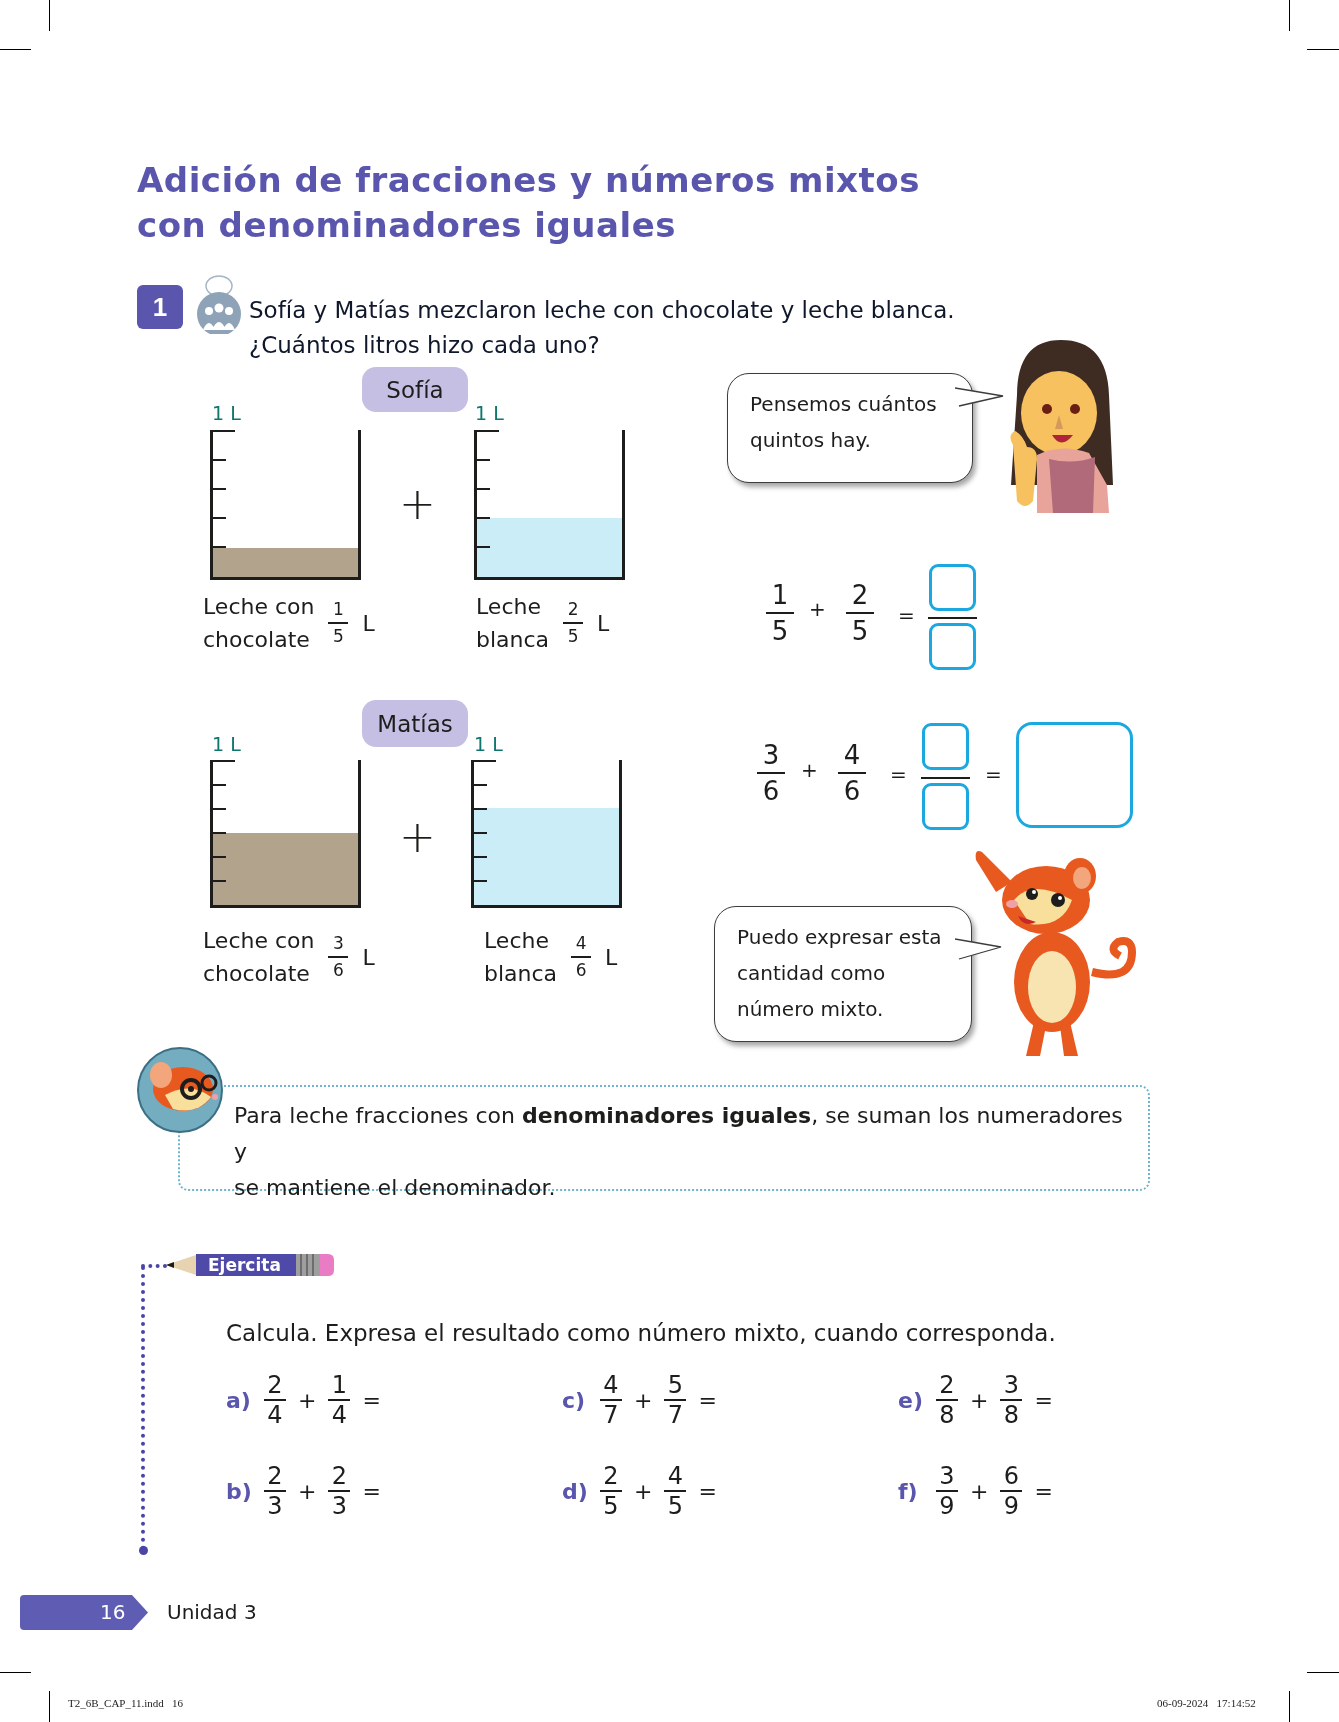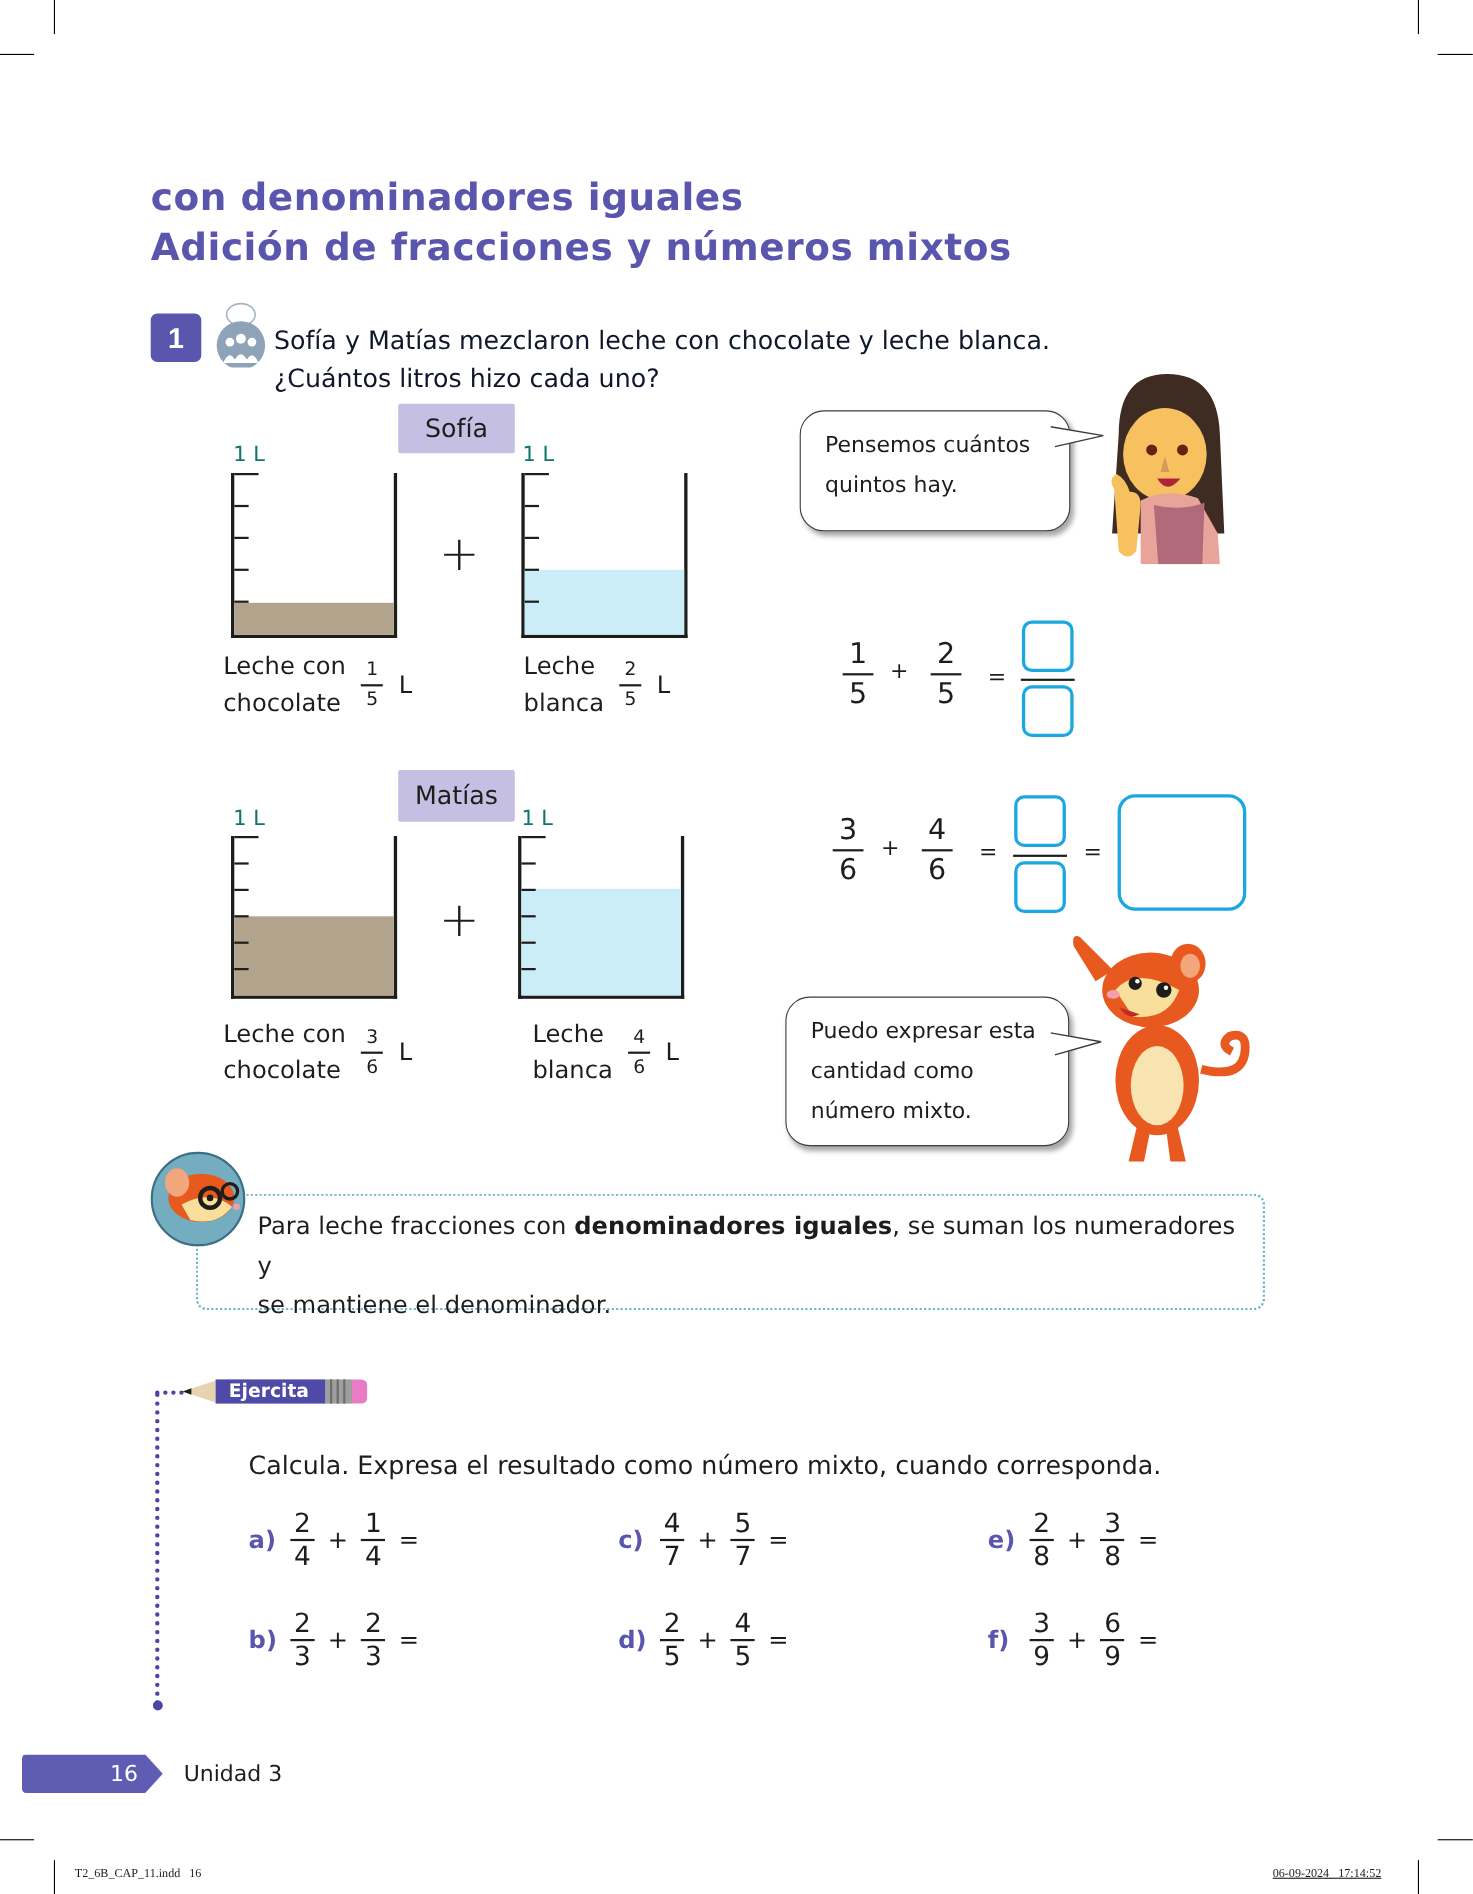--- a/index.html
+++ b/index.html
@@ -11,21 +11,21 @@
   .crop-v { position: absolute; width: 1px; background: #000; }
   .crop-h { position: absolute; height: 1px; background: #000; }
 
   .title { left: 137px; top: 158px; font-family: "DejaVu Sans", sans-serif; font-weight: bold; font-size: 34px; line-height: 45px; color: #5a56ad; letter-spacing: 0.5px; }
 
   .num-badge { left: 137px; top: 285px; width: 46px; height: 44px; background: #5a56ad; border-radius: 6px; color: #fff; font-weight: bold; font-size: 26px; display: flex; align-items: center; justify-content: center; font-family: "Liberation Sans", sans-serif; }
   .group-icon { left: 195px; top: 274px; width: 50px; height: 60px; }
 
   .prompt { left: 249px; top: 293px; font-size: 23px; line-height: 35px; color: #0f172a; }
 
-  .name-tag { background: #c5bfe4; border-radius: 2px; font-size: 23px; display: flex; align-items: center; justify-content: center; color: #1d1d1b; }
+  .name-tag { background: #c5bfe4; border-radius: 14px; font-size: 23px; display: flex; align-items: center; justify-content: center; color: #1d1d1b; }
 
   .beaker { border-left: 3px solid #1d1d1b; border-right: 3px solid #1d1d1b; border-bottom: 3px solid #1d1d1b; }
   .beaker .fill { position: absolute; left: 0; right: 0; bottom: 0; }
   .tick { position: absolute; left: 0; width: 13px; height: 2px; background: #1d1d1b; }
   .tick.top { width: 22px; }
   .cap-label { font-size: 19px; color: #0f766e; }
 
   .plus-big { font-size: 44px; font-weight: 200; color: #1d1d1b; line-height: 1; font-family: "DejaVu Sans", sans-serif; }
 
   .item-label { font-size: 22px; line-height: 33px; color: #1d1d1b; }
@@ -67,22 +67,22 @@
 <div class="crop-v" style="left:49px; top:0; height:31px;"></div>
 <div class="crop-h" style="left:0; top:49px; width:31px;"></div>
 <div class="crop-v" style="left:1289px; top:0; height:31px;"></div>
 <div class="crop-h" style="left:1307px; top:49px; width:32px;"></div>
 <div class="crop-h" style="left:0; top:1672px; width:31px;"></div>
 <div class="crop-v" style="left:49px; top:1691px; height:31px;"></div>
 <div class="crop-h" style="left:1307px; top:1672px; width:32px;"></div>
 <div class="crop-v" style="left:1289px; top:1691px; height:31px;"></div>
 
 <div class="abs title">
+  <div>Adición de fracciones y números mixtos</div>
   <div>con denominadores iguales</div>
-  <div>Adición de fracciones y números mixtos</div>
 </div>
 
 <div class="abs num-badge">1</div>
 <div class="abs group-icon">
   <svg width="50" height="60" viewBox="0 0 50 60">
     <ellipse cx="24" cy="12" rx="13" ry="10" fill="#fff" stroke="#a6b6c6" stroke-width="1.5"></ellipse>
     <path d="M20 21 L22 26 L26 21" fill="#fff" stroke="#a6b6c6" stroke-width="1.2"></path>
     <circle cx="24" cy="40" r="22" fill="#8ea3b7"></circle>
     <circle cx="14" cy="37" r="4" fill="#fff"></circle>
       <circle cx="24" cy="34" r="4.5" fill="#fff"></circle>
@@ -408,13 +408,13 @@
 
 <div class="abs footer-tab">
   <svg width="128" height="35" viewBox="0 0 128 35" style="position:absolute; left:0; top:0;">
     <path d="M4 0 L112 0 L128 17.5 L112 35 L4 35 Q0 35 0 31 L0 4 Q0 0 4 0 Z" fill="#5f5db3"></path>
   </svg>
   <span style="position:absolute; left:80px; top:5px; color:#fff; font-size:20px;">16</span>
 </div>
 <div class="abs footer-unit">Unidad 3</div>
 
 <div class="abs slug" style="left:68px; top:1697px; white-space:pre;">T2_6B_CAP_11.indd   16</div>
-<div class="abs slug" style="left:1157px; top:1697px; white-space:pre;text-decoration:underline;">06-09-2024   17:14:52</div>
+<div class="abs slug" style="left:1157px; top:1697px; white-space:pre;">06-09-2024   17:14:52</div>
 
 </body></html>

